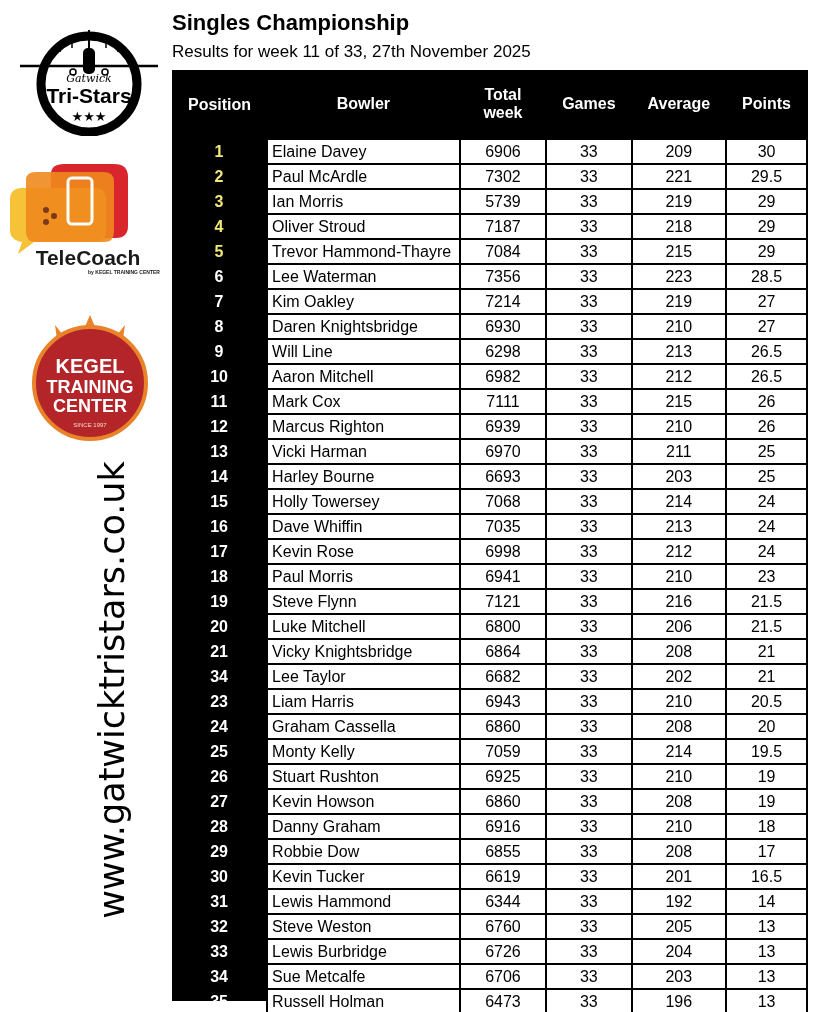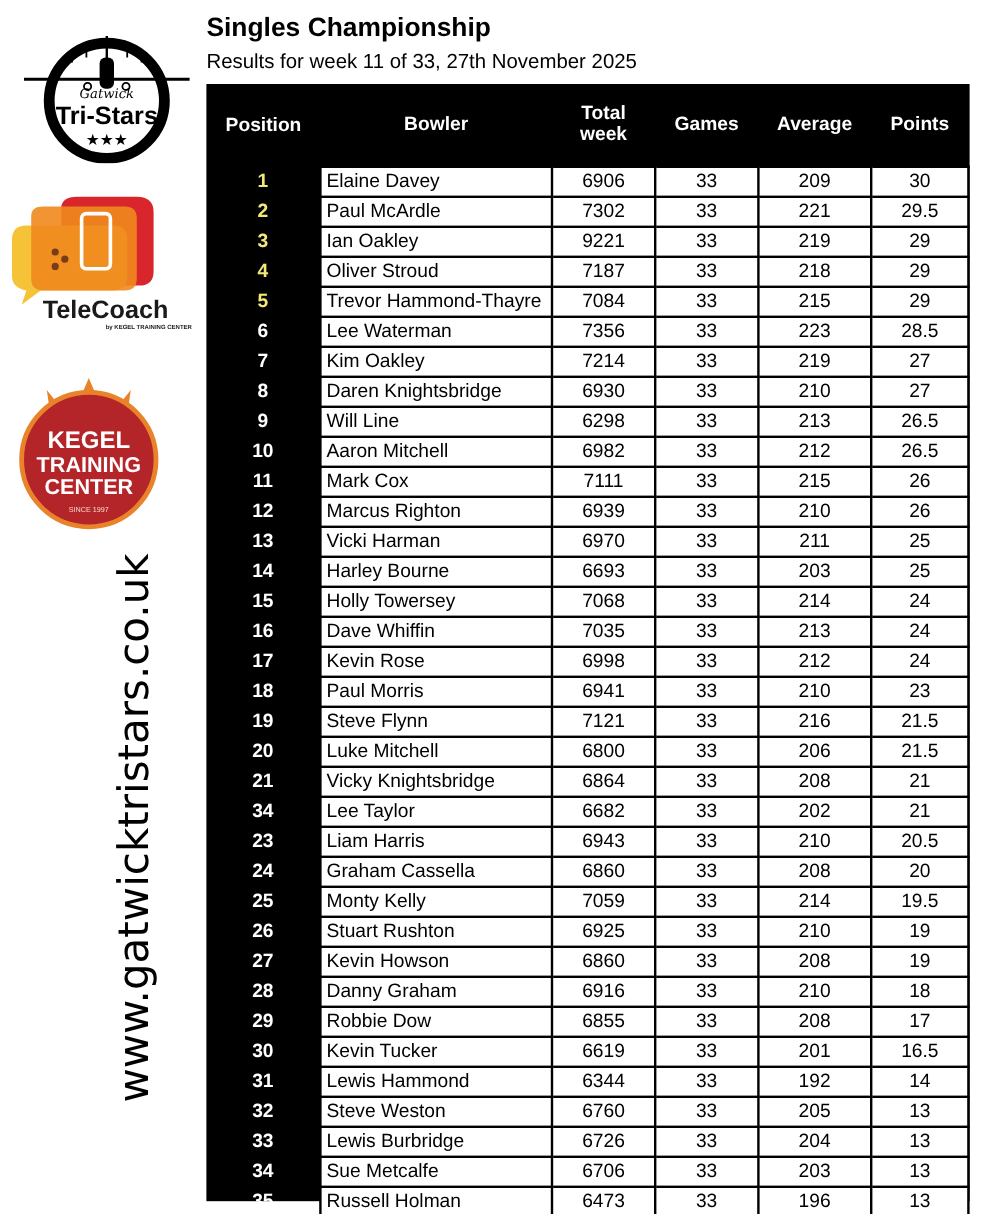--- a/index.html
+++ b/index.html
@@ -2,21 +2,21 @@
 <html><head>
 <meta charset="utf-8">
 <style>
   html, body { margin: 0; padding: 0; background: #ffffff; }
   body { width: 825px; height: 1012px; position: relative; overflow: hidden;
          font-family: "Liberation Sans", "DejaVu Sans", sans-serif; color: #000; }
 
   
   .logo-tristars { position: absolute; left: 18px; top: 26px; width: 142px; height: 110px; }
   .logo-telecoach { position: absolute; left: 6px; top: 162px; width: 160px; height: 115px; }
-  .logo-kegel { position: absolute; left: 9px; top: 305px; width: 130px; height: 140px; }
+  .logo-kegel { position: absolute; left: 25px; top: 305px; width: 130px; height: 140px; }
   .website { position: absolute; left: 112px; top: 690px; transform-origin: center center;
              transform: translate(-50%, -50%) rotate(-90deg); white-space: nowrap;
              font-family: "DejaVu Sans", sans-serif; font-size: 35px; color: #000; }
 
   
   .title { position: absolute; left: 172px; width: 638px; top: 10px; text-align: left;
            font-size: 22px; font-weight: bold; }
   .subtitle { position: absolute; left: 172px; width: 638px; top: 42px; 
               font-size: 17px; }
 
@@ -116,22 +116,22 @@
         <tr>
           <td class="pos top5">2</td>
           <td class="cell name">Paul McArdle</td>
           <td class="cell">7302</td>
           <td class="cell">33</td>
           <td class="cell">221</td>
           <td class="cell">29.5</td>
         </tr>
         <tr>
           <td class="pos top5">3</td>
-          <td class="cell name">Ian Oakley</td>
-          <td class="cell">9221</td>
+          <td class="cell name">Ian Morris</td>
+          <td class="cell">5739</td>
           <td class="cell">33</td>
           <td class="cell">219</td>
           <td class="cell">29</td>
         </tr>
         <tr>
           <td class="pos top5">4</td>
           <td class="cell name">Oliver Stroud</td>
           <td class="cell">7187</td>
           <td class="cell">33</td>
           <td class="cell">218</td>

